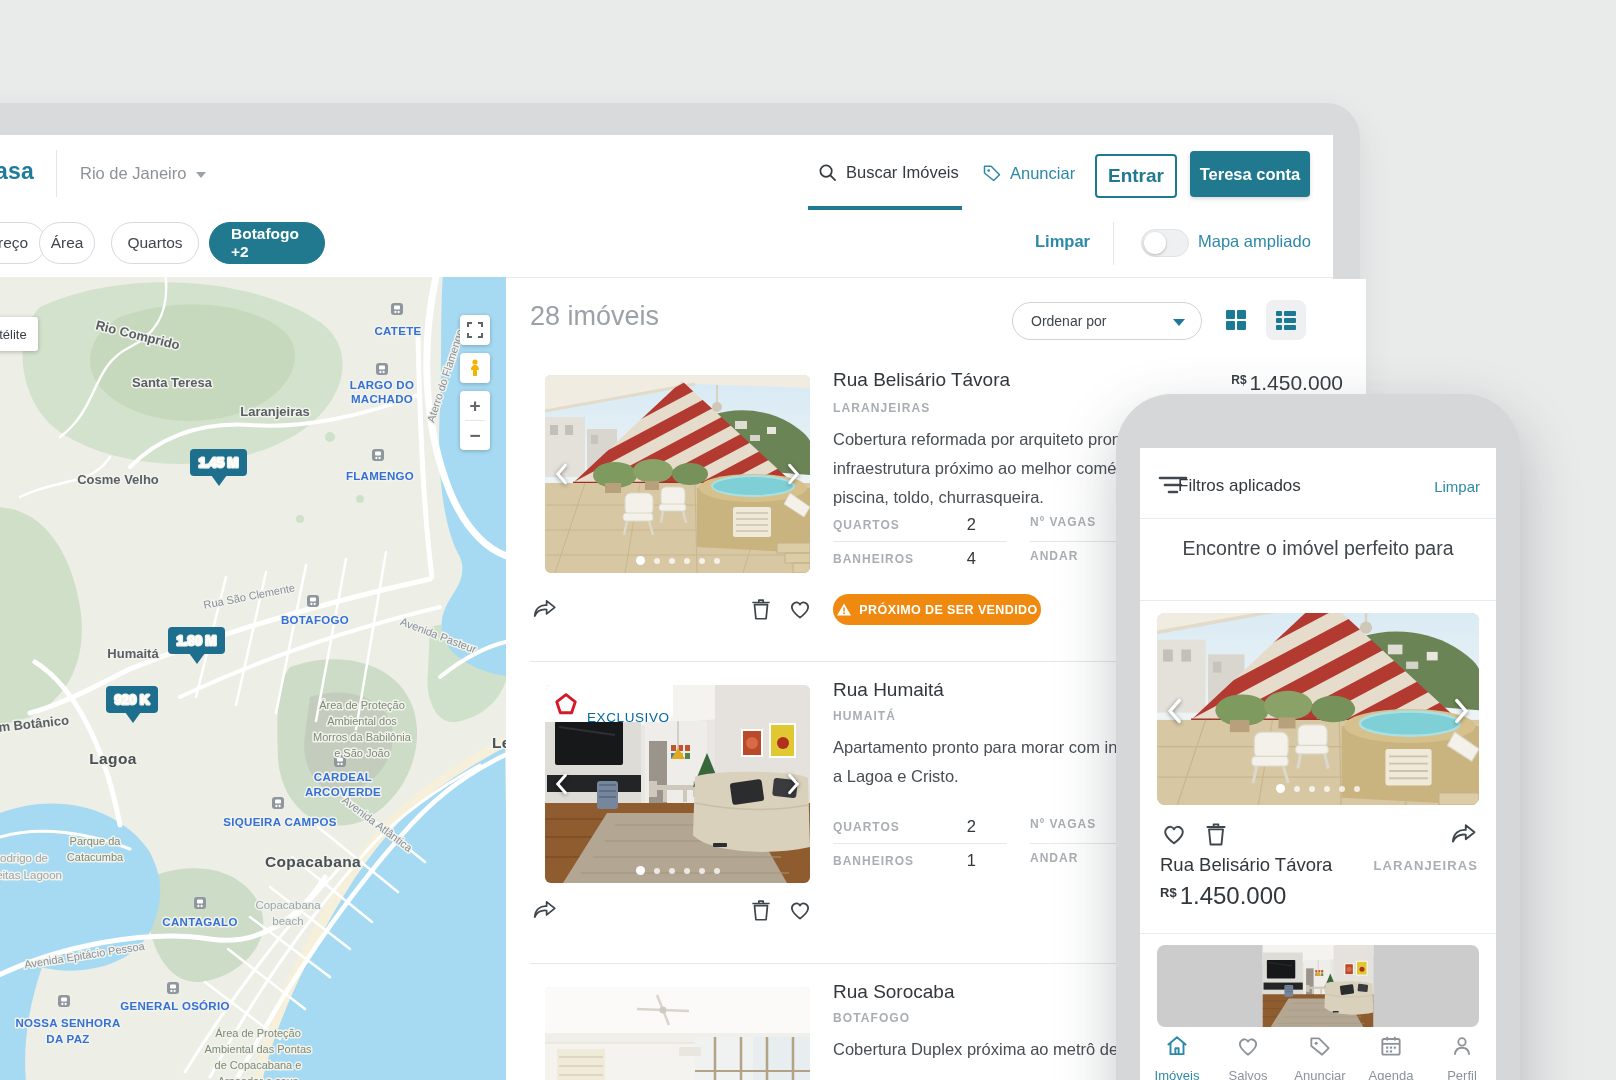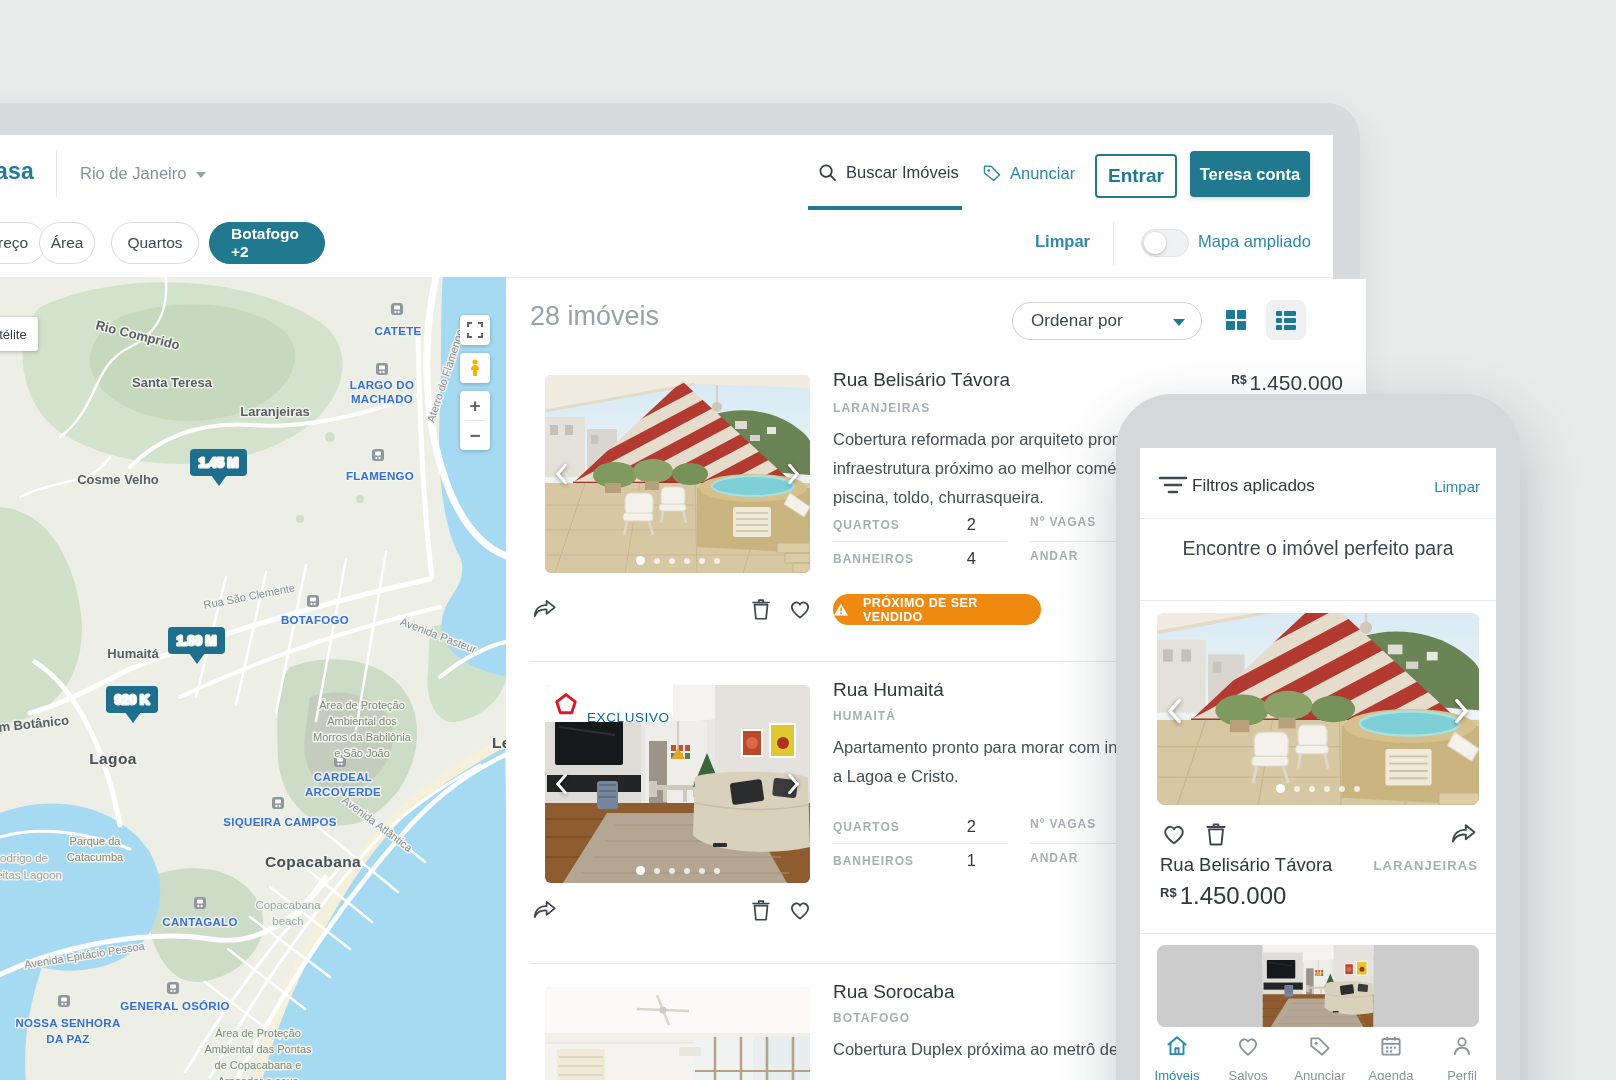--- a/index.html
+++ b/index.html
@@ -49,49 +49,49 @@
   .map-btn{position:absolute;background:#fff;border-radius:3px;box-shadow:0 1px 4px rgba(0,0,0,.25);display:flex;align-items:center;justify-content:center;}
   .satellite{left:-28px;top:40px;width:66px;height:34px;font-size:13px;color:#3a3f44;}
   .zoombox{position:absolute;right:16px;top:114px;width:30px;height:59px;background:#fff;border-radius:4px;box-shadow:0 1px 4px rgba(0,0,0,.25);}
   .zoombox .zi,.zoombox .zo{position:absolute;left:0;width:30px;height:29px;display:flex;align-items:center;justify-content:center;font-size:19px;color:#63676b;font-weight:700;}
   .zoombox .zo{top:30px;}
   .zoombox .zdiv{position:absolute;left:5px;top:29px;width:20px;height:1px;background:#e3e5e7;}
 
   
   .results{position:absolute;left:506px;top:279px;width:827px;height:803px;background:#fff;overflow:hidden;padding-left:33px;}
   .res-count{position:absolute;left:24px;top:22px;font-size:27px;color:#9ba1a6;}
-  .sort-pill{position:absolute;left:506px;top:23px;width:190px;height:38px;border:1px solid #cfd3d6;border-radius:19px;font-size:17px;color:#3f464d;display:flex;align-items:center;padding:0 18px;box-sizing:border-box;}
+  .sort-pill{position:absolute;left:506px;top:23px;width:190px;height:38px;border:1px solid #cfd3d6;border-radius:19px;font-size:14px;color:#3f464d;display:flex;align-items:center;padding:0 18px;box-sizing:border-box;}
   .sort-caret{position:absolute;right:16px;top:16px;width:0;height:0;border-left:6px solid transparent;border-right:6px solid transparent;border-top:7px solid #1d7a96;}
   .view-grid{position:absolute;left:718px;top:29px;width:24px;height:24px;}
   .view-list{position:absolute;left:760px;top:21px;width:40px;height:40px;background:#eef0f1;border-radius:8px;display:flex;align-items:center;justify-content:center;}
   .card-img{position:absolute;left:39px;width:265px;height:198px;border-radius:6px;overflow:hidden;background:#ccc;}
   .chev{position:absolute;top:50%;margin-top:-11px;filter:drop-shadow(0 1px 2px rgba(0,0,0,.45));}
   .chev.l{left:9px;} .chev.r{right:9px;}
   .dots{position:absolute;left:0;width:100%;bottom:8px;display:flex;justify-content:center;align-items:center;gap:9px;}
   .dot{width:6px;height:6px;border-radius:50%;background:rgba(255,255,255,.75);}
   .dot.on{width:9px;height:9px;background:#fff;}
   .card-title{position:absolute;left:327px;font-size:19px;color:#32373c;}
   .card-area{position:absolute;left:327px;font-size:12px;font-weight:700;letter-spacing:1.1px;color:#a9aeb3;}
   .desc{position:absolute;left:327px;width:480px;font-size:16.5px;color:#474e54;line-height:29px;white-space:nowrap;overflow:hidden;}
   .price{position:absolute;right:23px;font-size:21px;color:#383e44;white-space:nowrap;}
   .price .cur{font-size:12px;font-weight:700;vertical-align:6px;margin-right:3px;}
   .spec-label{font-size:12px;font-weight:700;letter-spacing:1px;color:#a9aeb3;}
   .spec-val{font-size:16.5px;color:#32373c;}
   .spec-row{position:absolute;display:flex;justify-content:space-between;align-items:center;}
   .spec-div{position:absolute;height:1px;background:#e5e7e9;}
   .icon-btn{position:absolute;width:26px;height:26px;}
-  .badge{position:absolute;left:327px;width:208px;height:31px;background:#f0890f;border-radius:16px;color:#fff;font-size:12.5px;font-weight:700;letter-spacing:.4px;display:flex;align-items:center;justify-content:center;gap:14px;}
+  .badge{position:absolute;left:327px;width:208px;height:31px;background:#f0890f;border-radius:16px;color:#fff;font-size:12.5px;font-weight:700;letter-spacing:.4px;display:flex;align-items:center;justify-content:center;gap:7px;}
   .card-div{position:absolute;left:24px;width:779px;height:1px;background:#e5e7e9;}
   .excl-tab{position:absolute;left:0;top:0;width:128px;height:37px;background:#fff;border-radius:6px 0 8px 0;display:flex;align-items:center;gap:9px;padding-left:9px;box-sizing:border-box;}
   .excl-txt{color:#0369a1;font-size:13.5px;font-weight:400;letter-spacing:.6px;margin-top:28px;}
 
   
   .phone{position:absolute;left:1116px;top:394px;width:404px;height:760px;background:#d5d7d9;border-radius:56px 56px 0 0;box-shadow:0 24px 60px rgba(50,60,70,.28);}
   .screen{position:absolute;left:24px;top:54px;width:356px;height:706px;background:#fff;overflow:hidden;}
-  .ph-hdr-title{position:absolute;left:52px;top:28px;font-size:17px;color:#32373c;}
+  .ph-hdr-title{position:absolute;left:38px;top:28px;font-size:17px;color:#32373c;}
   .ph-clear{position:absolute;right:16px;top:30px;font-size:15px;color:#2d89a8;}
   .ph-div{position:absolute;left:0;width:100%;height:1px;background:#e8eaec;}
   .ph-headline{position:absolute;left:0;top:86px;width:100%;text-align:center;font-size:19.5px;color:#3f464c;line-height:28px;}
   .ph-img{position:absolute;left:17px;width:322px;border-radius:8px;overflow:hidden;background:#ccc;}
   .ph-street{position:absolute;left:20px;top:406px;font-size:18.5px;color:#32373c;}
   .ph-area{position:absolute;right:18px;top:410px;font-size:13px;font-weight:700;letter-spacing:1.1px;color:#a9aeb3;}
   .ph-price{position:absolute;left:20px;top:434px;font-size:24px;color:#32373c;}
   .ph-price .cur{font-size:13px;font-weight:700;vertical-align:7px;margin-right:3px;}
   .ph-nav{position:absolute;left:0;top:579px;width:100%;height:127px;background:#fff;}
   .ph-nav-item{position:absolute;top:6px;width:64px;text-align:center;}

